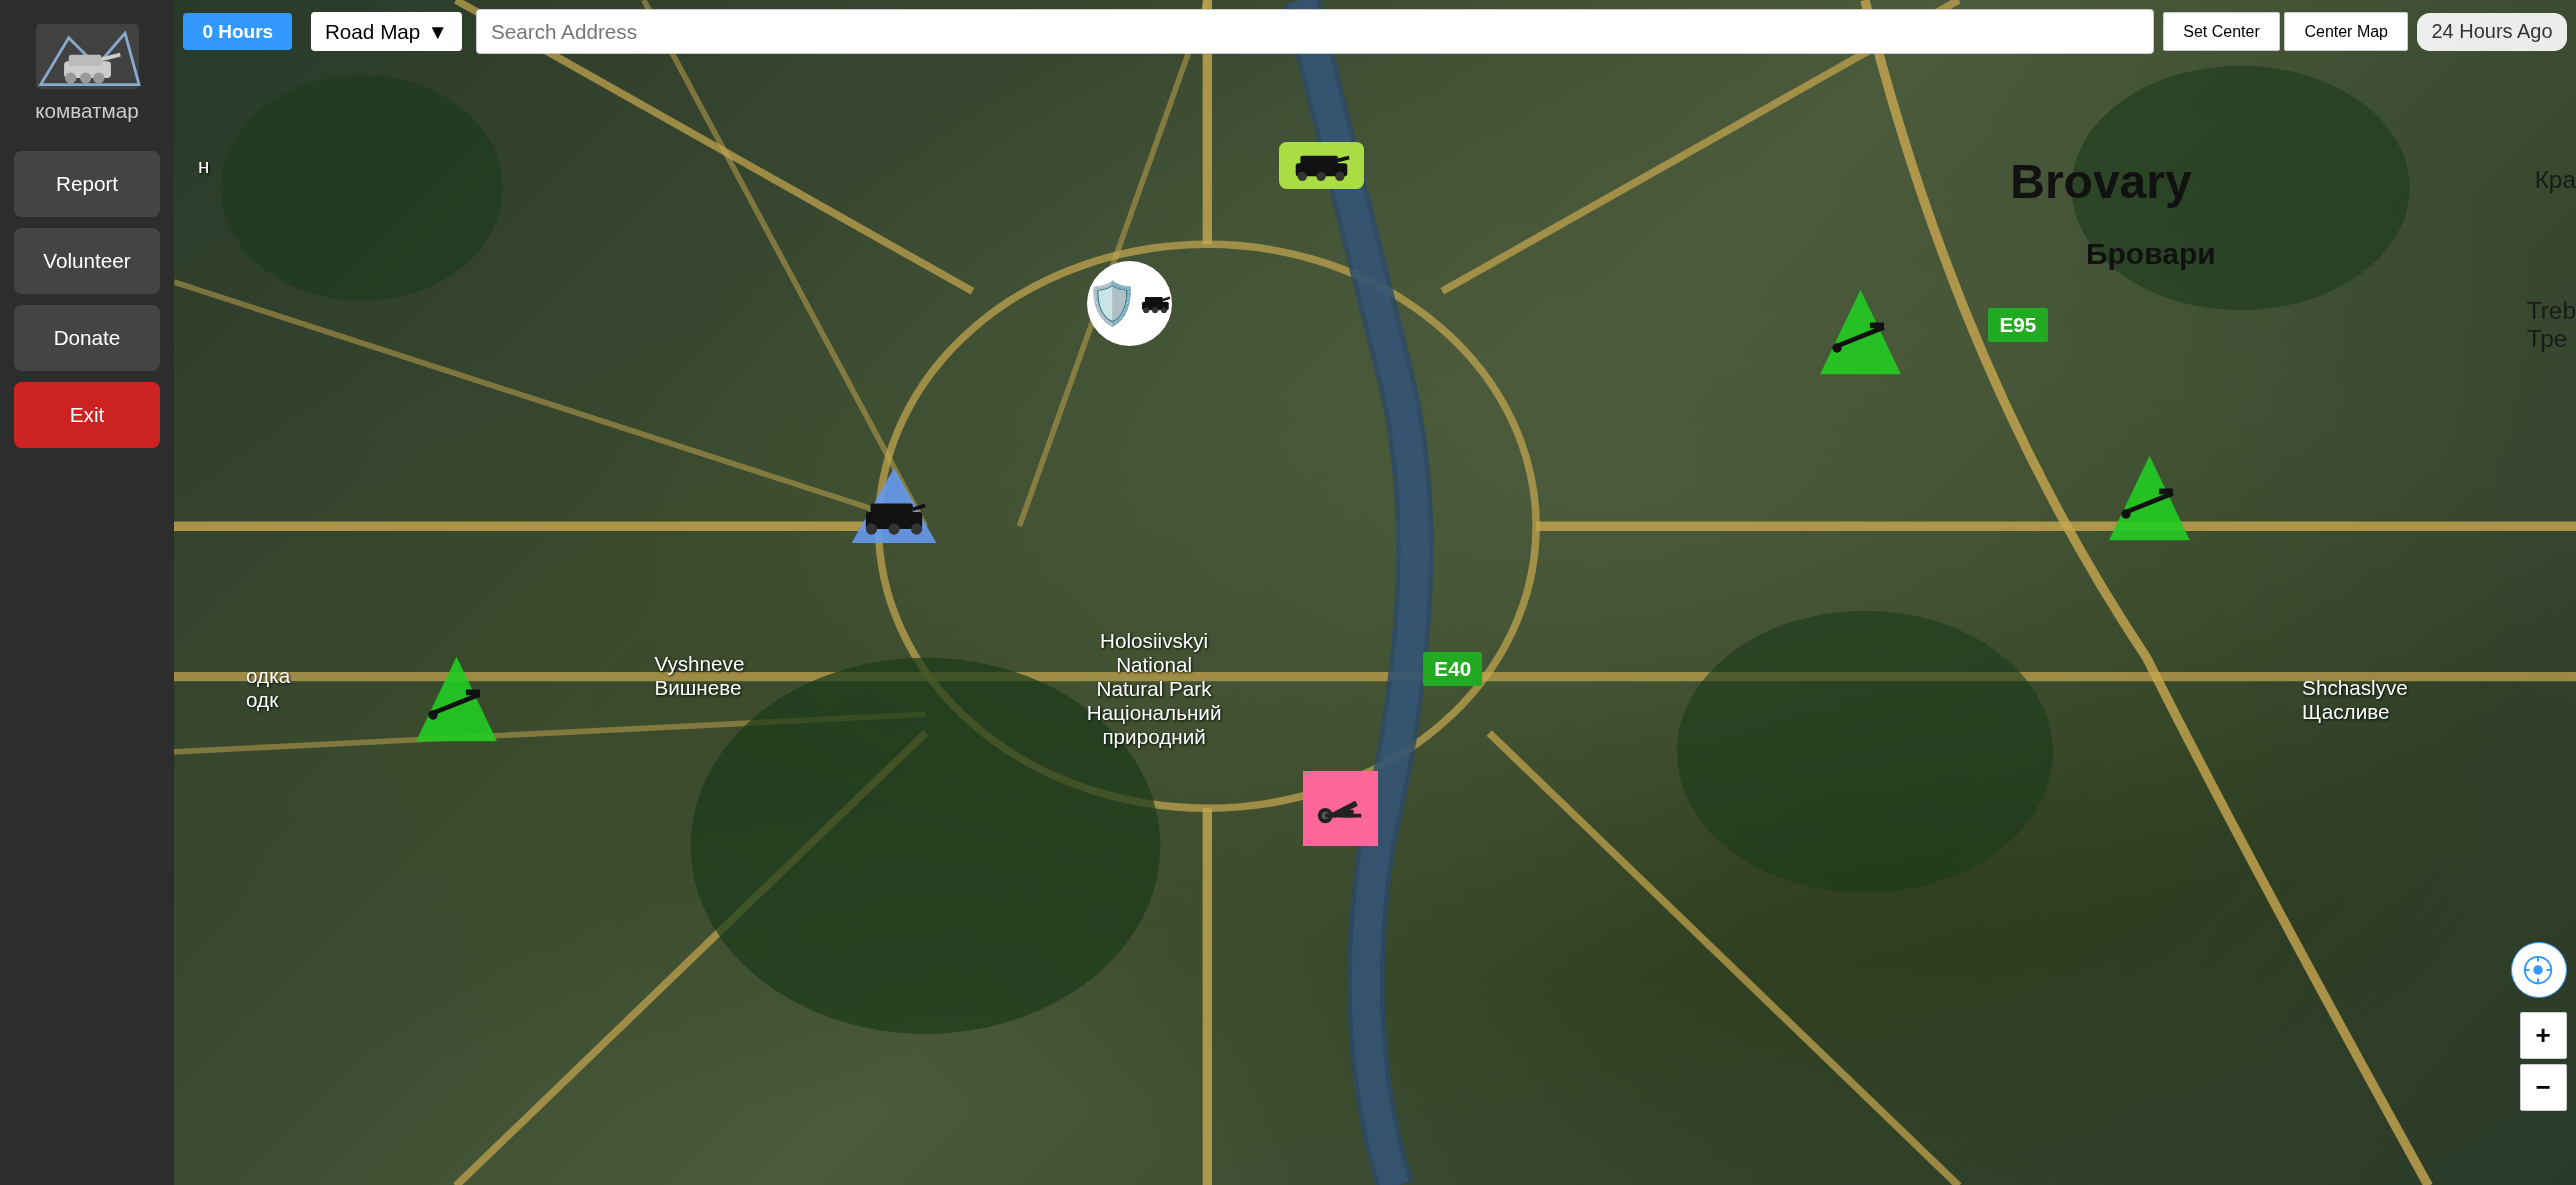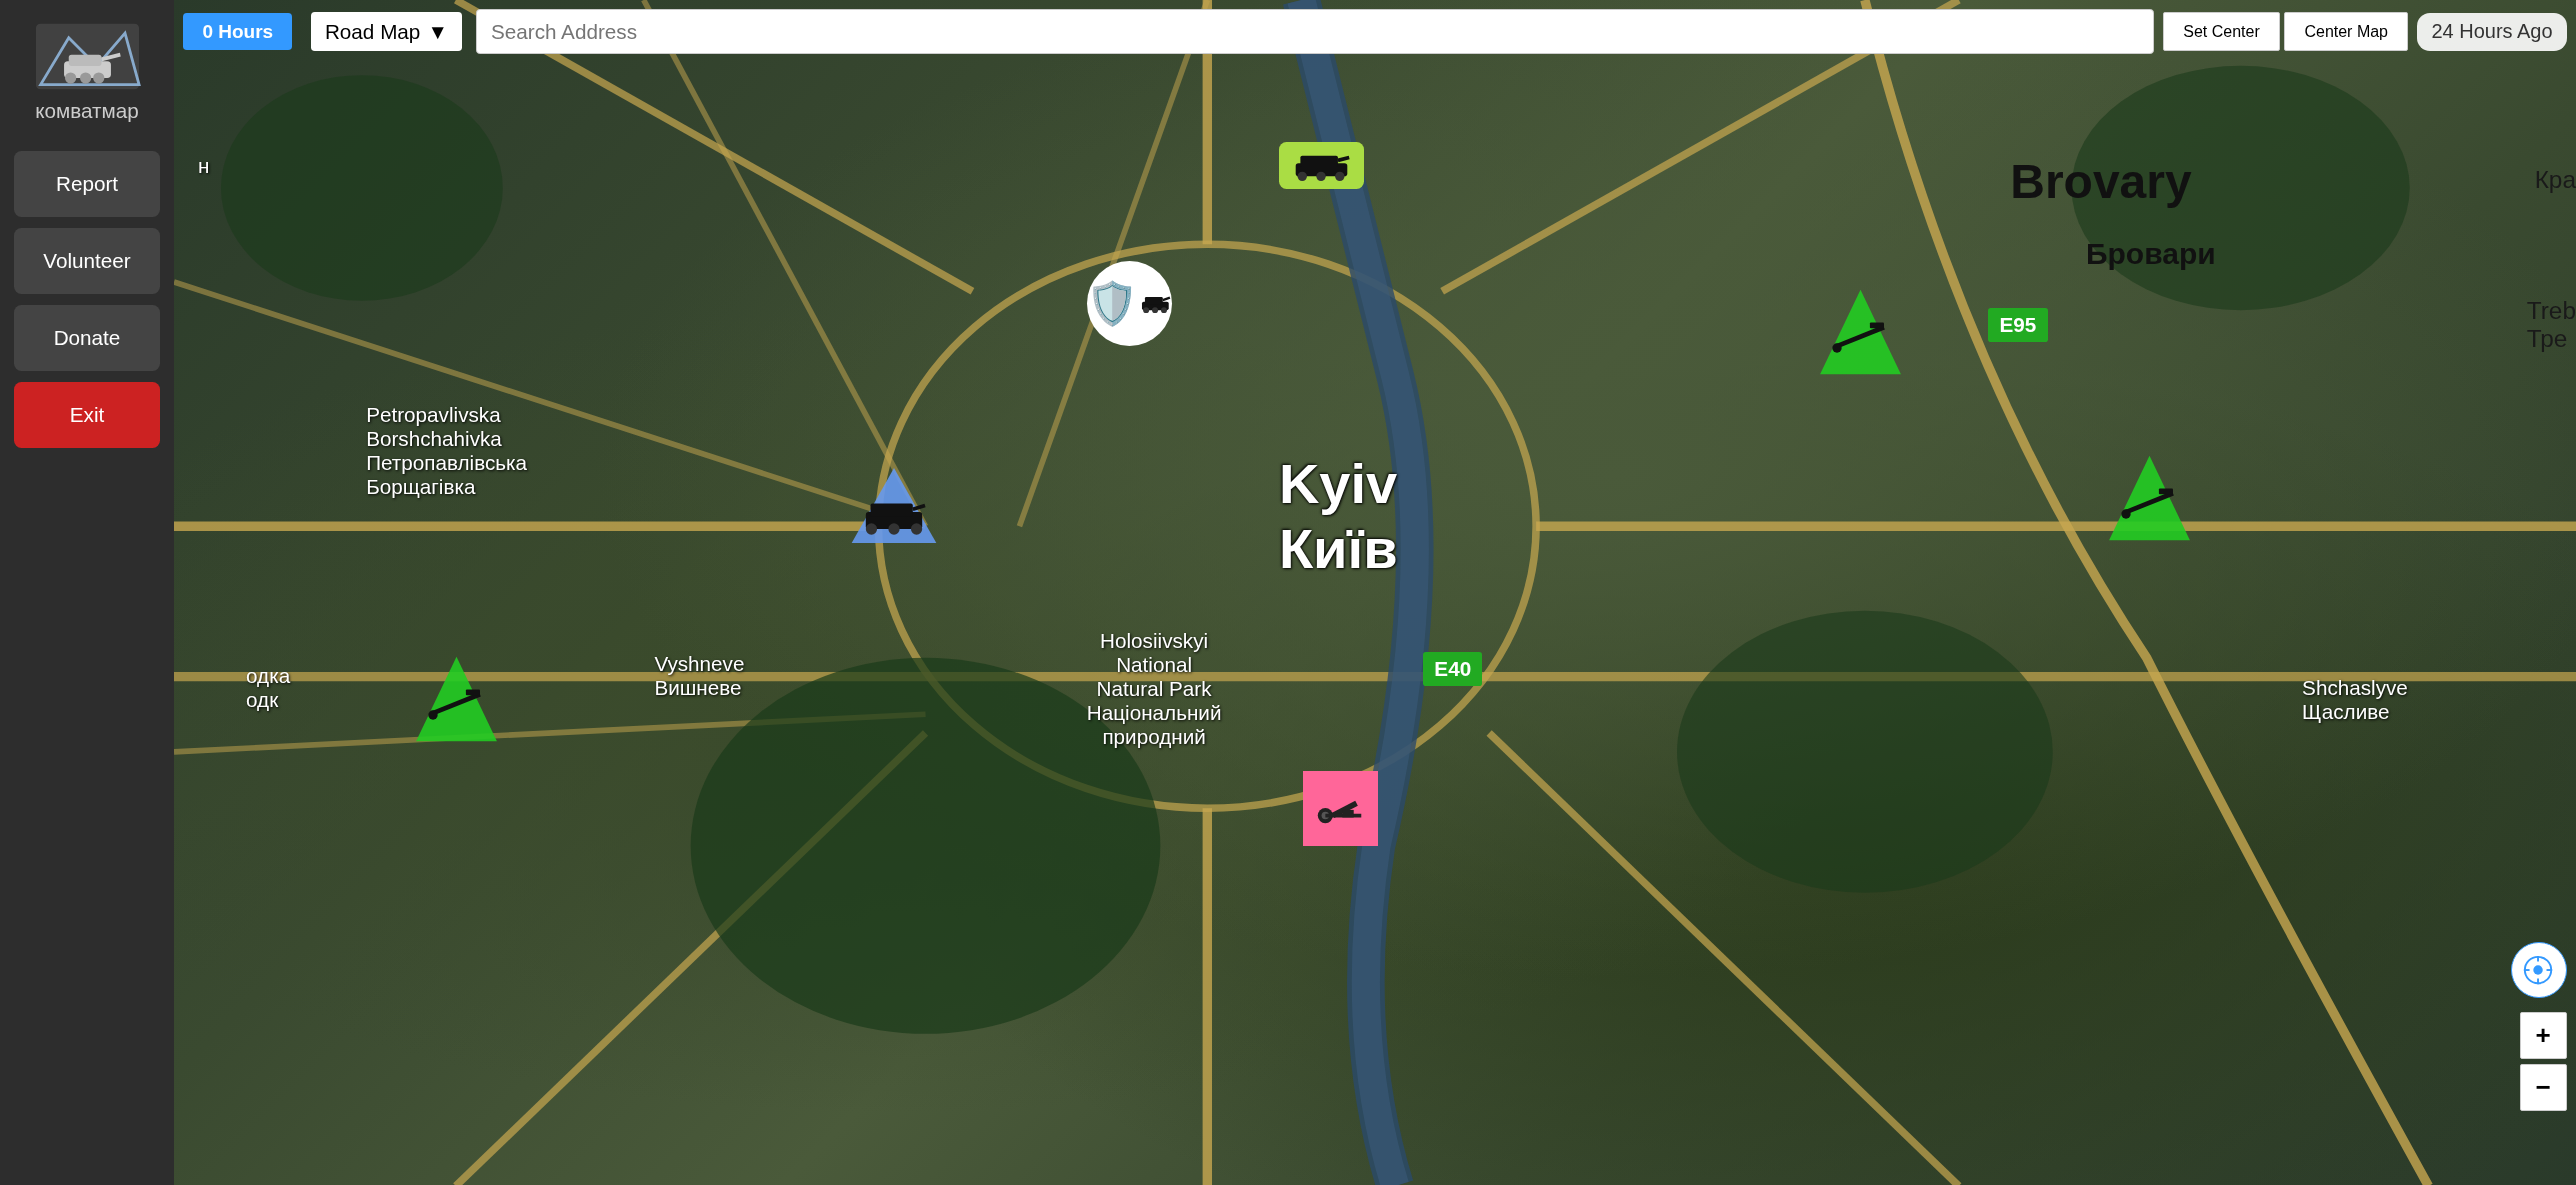--- a/index.html
+++ b/index.html
@@ -397,38 +397,28 @@
     <div id="time-ago">24 Hours Ago</div>
   </div>
 
   <div class="city-label" id="gorenka-label" style="top:2%; left:18%; font-size:26px; color:#222; text-shadow:none;">
     <span>Горенка</span>
   </div>
   <div class="city-label" id="ponrebi-label" style="top:2%; left:52%; font-size:26px; color:#222; text-shadow:none;">
     <span>Понреби</span>
   </div>
 
-  <div class="city-label" id="kyiv-label">
-    <span>Kyiv</span><br>
-    <span>Київ</span>
-  </div>
 
   <div style="position:absolute; top:13%; right:16%; font-size:48px; font-weight:bold; color:#111; text-shadow:none;">
     <span>Brovary</span>
   </div>
   <div style="position:absolute; top:20%; right:15%; font-size:30px; font-weight:bold; color:#111; text-shadow:none;">
     <span>Бровари</span>
   </div>
 
-  <div style="position:absolute; top:34%; left:8%; font-size:20.7px; color:white; text-shadow:0.9px 0.9px 2.8px #000;">
-    <span>Petropavlivska</span><br>
-    <span>Borshchahivka</span><br>
-    <span>Петропавлівська</span><br>
-    <span>Борщагівка</span>
-  </div>
 
   <div style="position:absolute; top:55%; left:20%; font-size:20.7px; color:white; text-shadow:0.9px 0.9px 2.8px #000;">
     <span>Vyshneve</span><br>
     <span>Вишневе</span>
   </div>
 
   <div style="position:absolute; top:53%; left:38%; font-size:20.7px; color:white; text-shadow:0.9px 0.9px 2.8px #000; text-align:center;">
     <span>Holosiivskyi</span><br>
     <span>National</span><br>
     <span>Natural Park</span><br>

